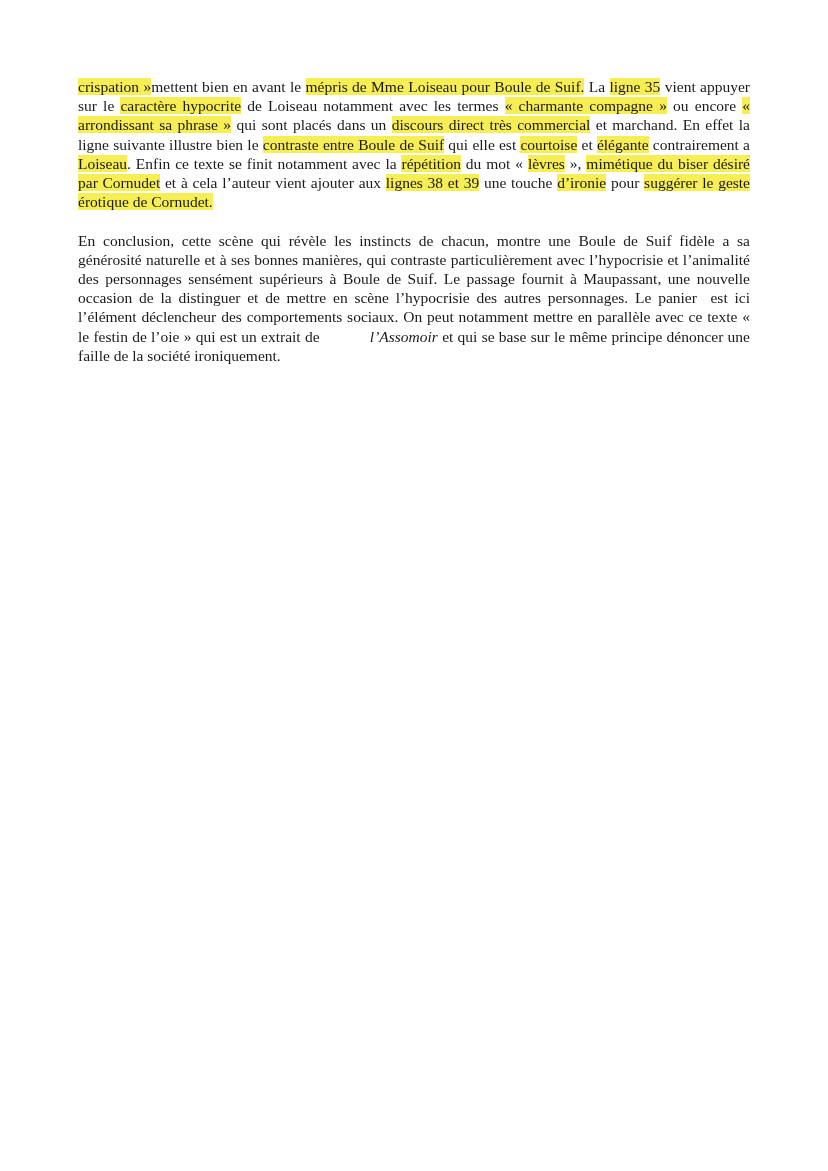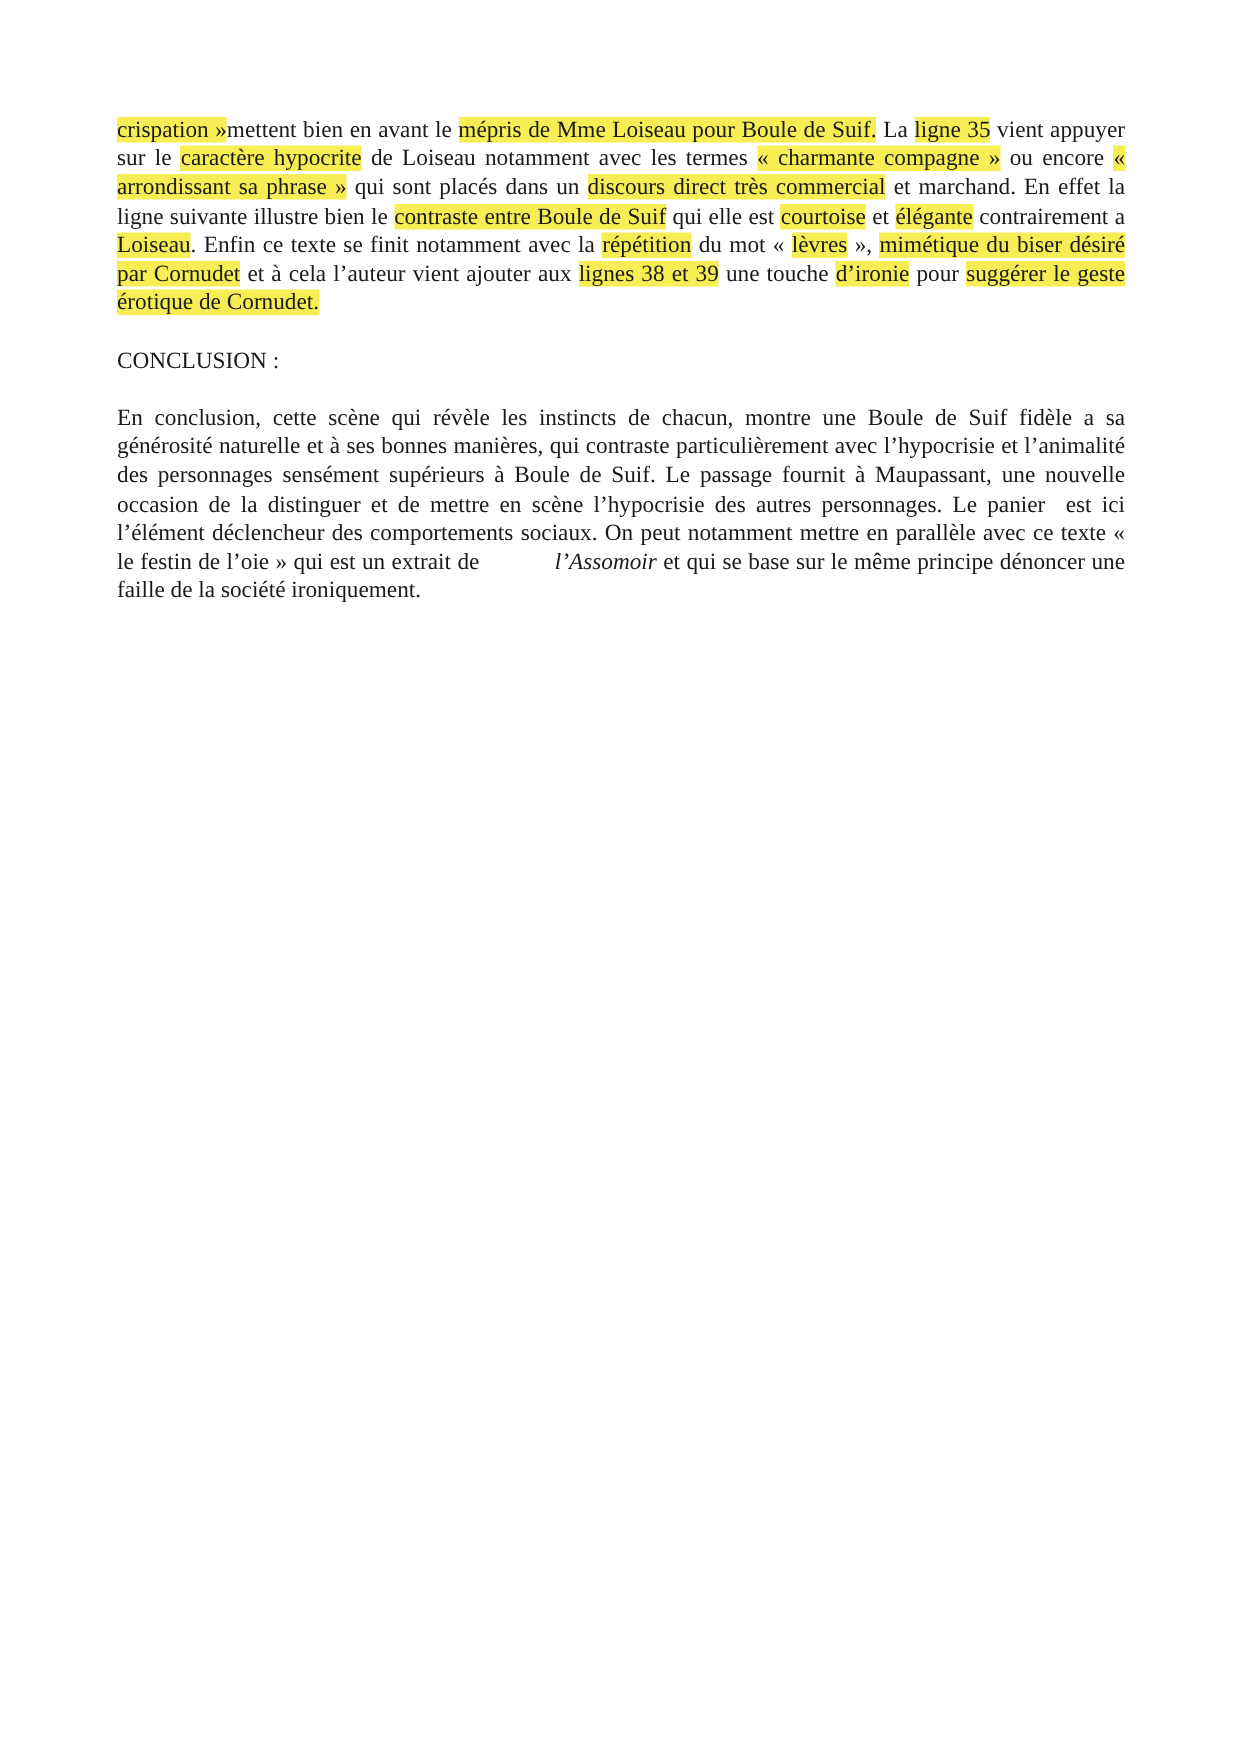--- a/index.html
+++ b/index.html
@@ -38,16 +38,15 @@
     font-style: italic;
     margin-left: 46px;
   }
 </style>
 </head>
 <body>
 
 <div class="page">
   <div class="doc-body">
       <p class="body"><span class="hl">crispation »</span><span>mettent bien en avant le </span><span class="hl">mépris de Mme Loiseau pour Boule de Suif.</span><span> La </span><span class="hl">ligne 35</span><span> vient appuyer sur le </span><span class="hl">caractère hypocrite</span><span> de Loiseau notamment avec les termes </span><span class="hl">« charmante compagne »</span><span> ou encore </span><span class="hl">« arrondissant sa phrase »</span><span> qui sont placés dans un </span><span class="hl">discours direct très commercial</span><span> et marchand. En effet la ligne suivante illustre bien le </span><span class="hl">contraste entre Boule de Suif</span><span> qui elle est </span><span class="hl">courtoise</span><span> et </span><span class="hl">élégante</span><span> contrairement a </span><span class="hl">Loiseau</span><span>. Enfin ce texte se finit notamment avec la </span><span class="hl">répétition</span><span> du mot « </span><span class="hl">lèvres</span><span> », </span><span class="hl">mimétique du biser désiré par Cornudet</span><span> et à cela l’auteur vient ajouter aux </span><span class="hl">lignes 38 et 39</span><span> une touche </span><span class="hl">d’ironie</span><span> pour </span><span class="hl">suggérer le geste érotique de Cornudet.</span></p>
-      <p class="heading"><span>CONCLUSION :</span></p>
       <p class="body"><span>En conclusion, cette scène qui révèle les instincts de chacun, montre une Boule de Suif fidèle a sa générosité naturelle et à ses bonnes manières, qui contraste particulièrement avec l’hypocrisie et l’animalité des personnages sensément supérieurs à Boule de Suif. Le passage fournit à Maupassant, une nouvelle occasion de la distinguer et de mettre en scène l’hypocrisie des autres personnages. Le panier&nbsp; est ici l’élément déclencheur des comportements sociaux. On peut notamment mettre en parallèle avec ce texte « le festin de l’oie » qui est un extrait de </span><span class="it">l’Assomoir</span><span> et qui se base sur le même principe dénoncer une faille de la société ironiquement.</span></p>
     </div>
 </div>
 
 </body></html>

